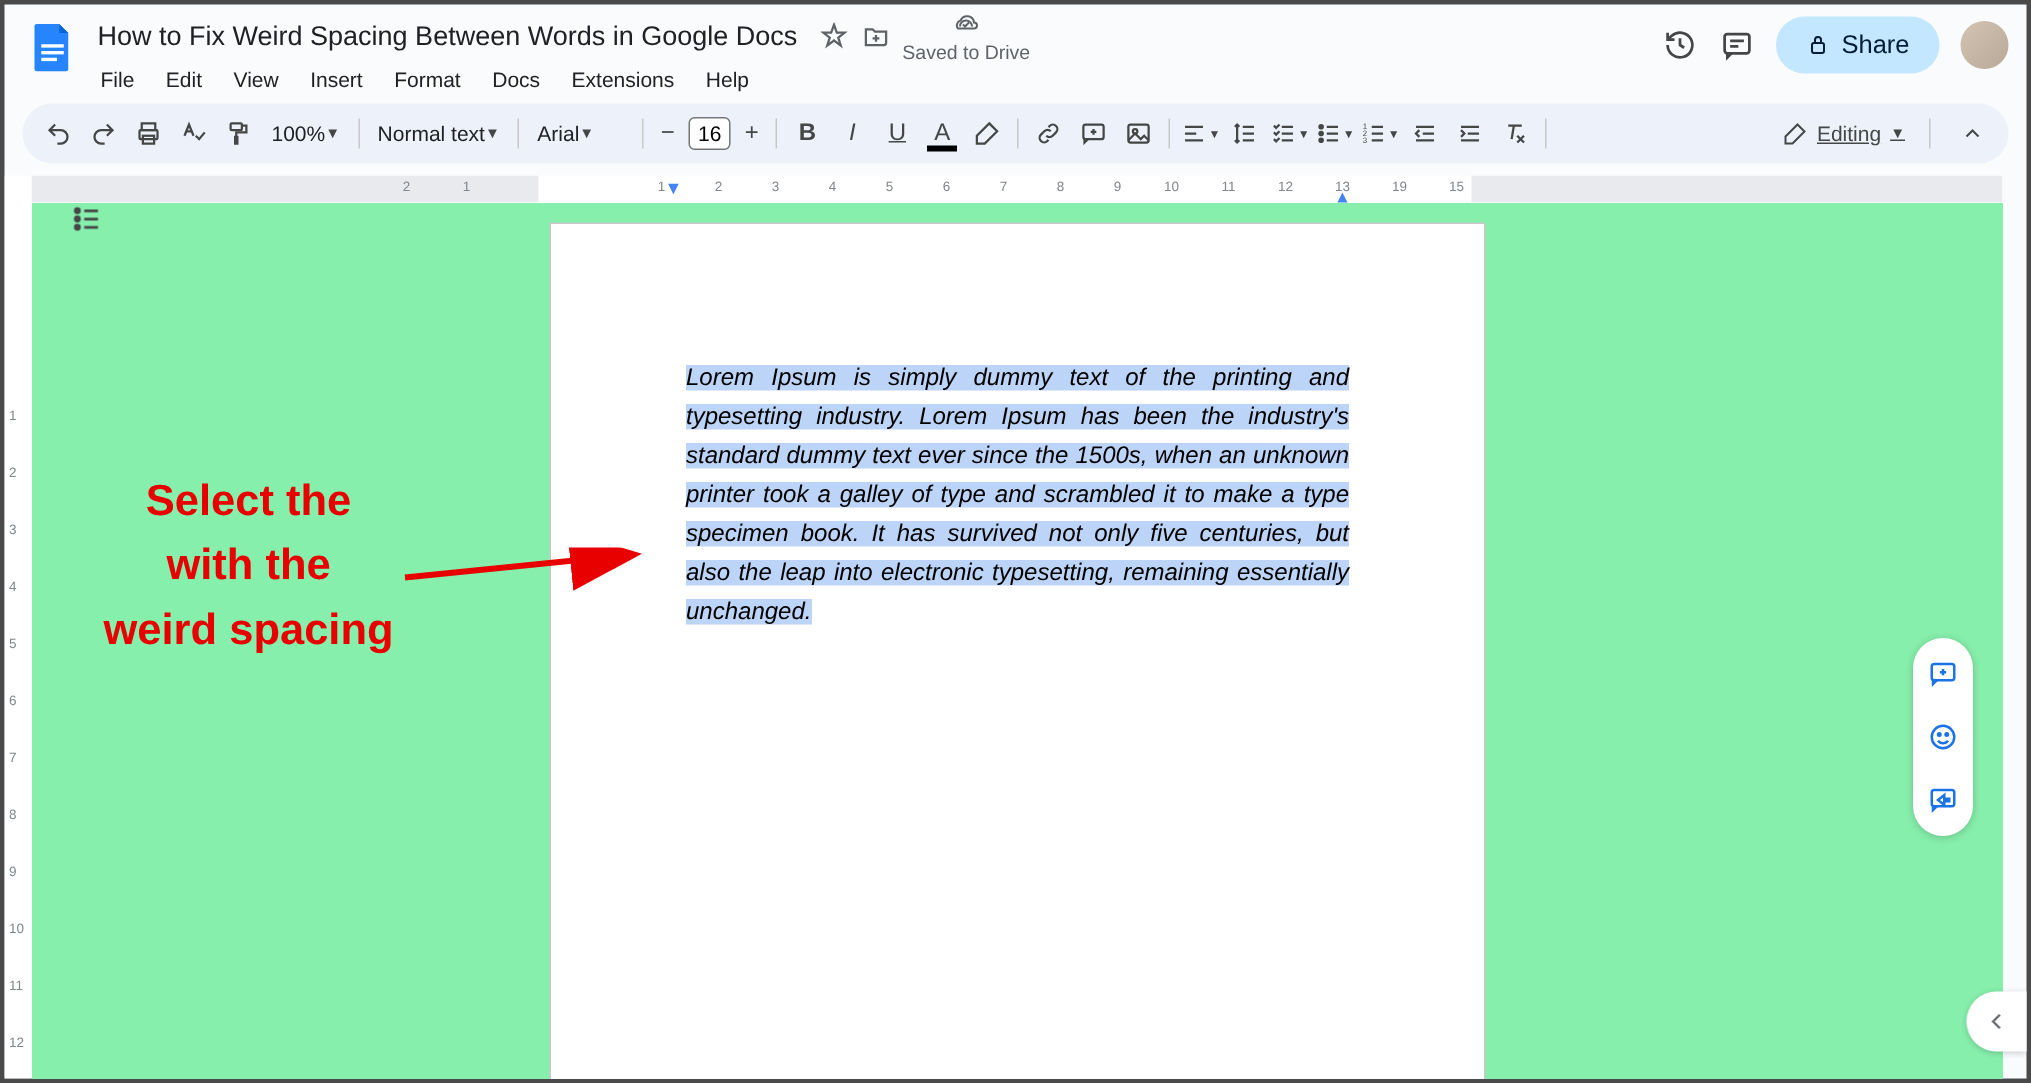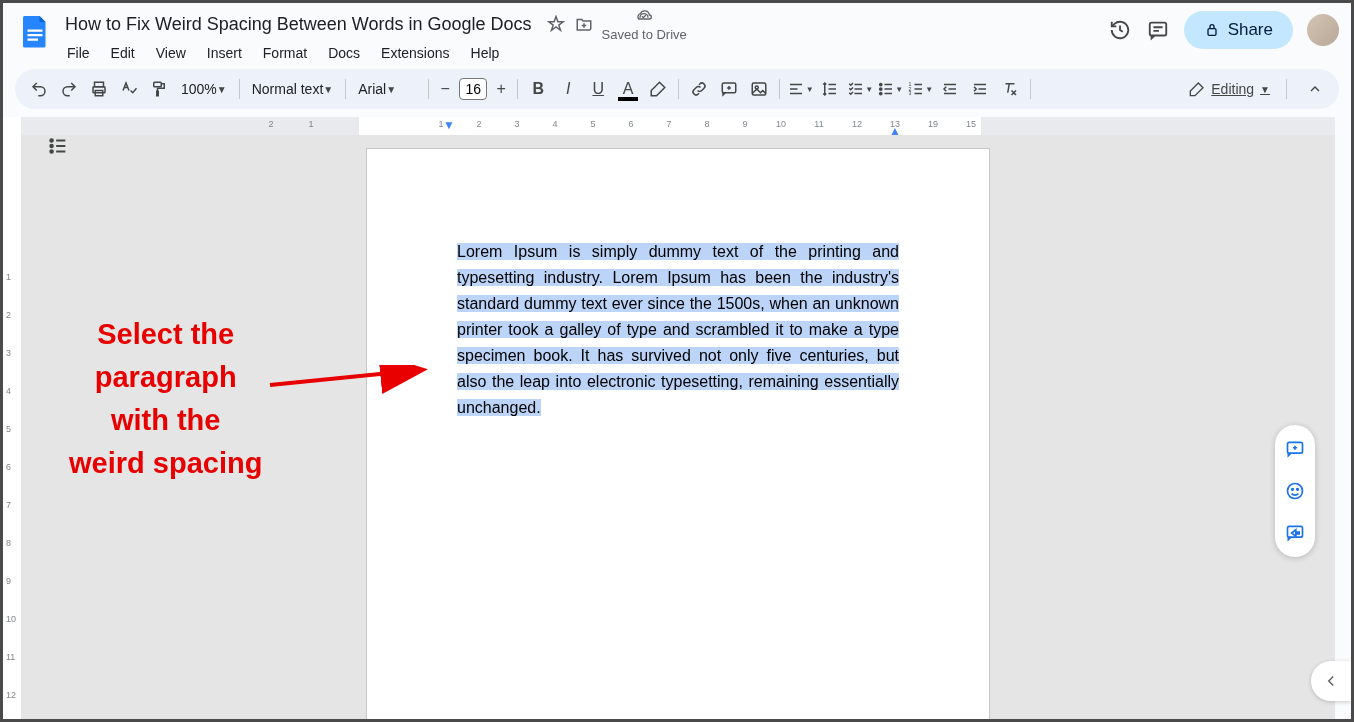--- a/index.html
+++ b/index.html
@@ -34,21 +34,21 @@
 .color-bar { position:absolute; bottom:2px; left:4px; right:4px; height:4px; background:#000; }
 .editing-pill { margin-left:auto; background:transparent; border-radius:4px; padding:4px 10px; display:flex; align-items:center; gap:6px; font-size:14px; color:#444746; cursor:pointer;text-decoration:underline; }
 .tb-collapse { margin-left:8px; }
 
 
 .doc-area { position: relative; display:flex; height: calc(722px - 62px - 52px - 6px); }
 .v-ruler { width: 18px; background:#fff; position:relative; margin-left:0px; }
 .v-ruler-inner { position:absolute; top:0; left:0; right:0; bottom:0; }
 .outline-btn { position:absolute; top: 14px; left: 40px; width:30px; height:30px; display:flex; align-items:center; justify-content:center; color:#444746; cursor:pointer; z-index:5; }
 .h-ruler { height: 18px; background:#fff; position:absolute; top:0; left:18px; right:16px; display:flex; align-items:center; overflow:hidden; }
-.canvas { position:absolute; top:18px; left:18px; right:16px; bottom:0; overflow:auto; background:#e5e5e5; }
+.canvas { position:absolute; top:18px; left:18px; right:16px; bottom:0; overflow:auto; background:#86efac;font-style:italic; }
 .page { width: 622px; min-height: 800px; background:white; margin: 14px auto 20px auto; box-shadow: 0 0 0 1px #c7c7c7; position:relative; padding: 90px; }
 .page-wrap { position:relative; width:100%; display:flex; justify-content:center; }
 .doc-text { font-family: Arial, sans-serif; font-size: 16px; line-height: 1.63; color:#000; text-align: justify; }
 .selected { background:#bcd4f7; }
 
 
 .annot { position:absolute; left: 66px; top: 196px; color:#e80000; font-family: 'Segoe Script','Comic Sans MS',cursive; font-size: 29px; line-height:1.48; text-align:center; font-weight:600; z-index:10; }
 .arrow { position:absolute; left:262px; top:248px; z-index:10; }
 
 
@@ -385,21 +385,20 @@
               <path d="M8 12l5-4v3h4v2h-4v3z"></path>
               <path d="M7 17l-3 3v-3"></path>
             </svg>
           </span>
       </div>
     </div>
   </div>
 
   <div class="annot">
     <div>Select the</div>
-    <div>paragraph</div>
     <div>with the</div>
     <div>weird spacing</div>
   </div>
   <svg class="arrow" width="170" height="40">
     <defs>
         <marker id="ah" markerWidth="12" markerHeight="10" refX="10" refY="5" orient="auto">
           <path d="M0 0L12 5L0 10z" fill="#e80000"></path>
         </marker>
       </defs>
     <line x1="5" y1="20" x2="155" y2="5" stroke="#e80000" stroke-width="4" marker-end="url(#ah)"></line>

